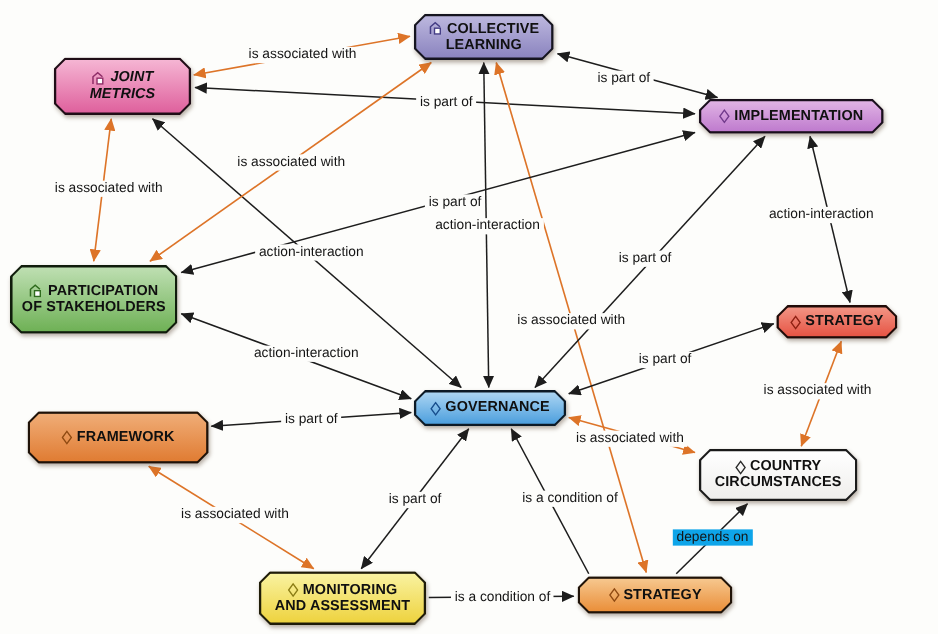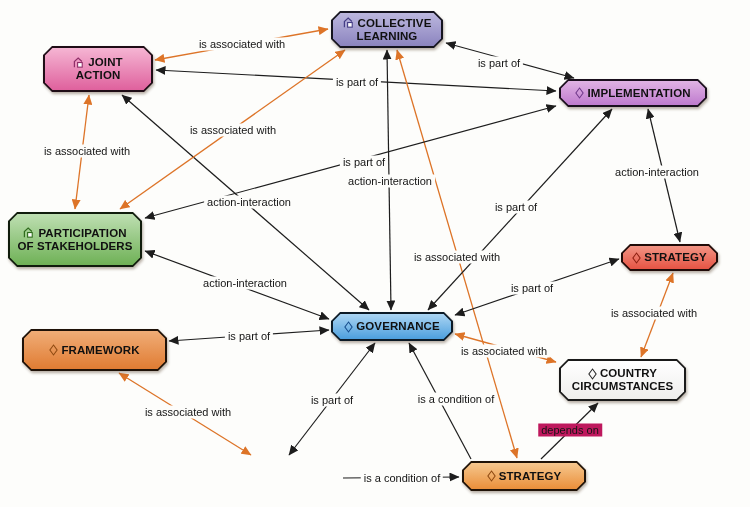--- a/index.html
+++ b/index.html
@@ -70,51 +70,51 @@
     <div class="edge-label" style="left: 364px; top: 162px; color: rgb(20, 20, 20); background: rgb(253, 253, 251);">is part of</div>
     <div class="edge-label" style="left: 245px; top: 283px; color: rgb(20, 20, 20); background: rgb(253, 253, 251);">action-interaction</div>
     <div class="edge-label" style="left: 516px; top: 207px; color: rgb(20, 20, 20); background: rgb(253, 253, 251);">is part of</div>
     <div class="edge-label" style="left: 657px; top: 172px; color: rgb(20, 20, 20); background: rgb(253, 253, 251);">action-interaction</div>
     <div class="edge-label" style="left: 532px; top: 288px; color: rgb(20, 20, 20); background: rgb(253, 253, 251);">is part of</div>
     <div class="edge-label" style="left: 654px; top: 313px; color: rgb(20, 20, 20); background: rgb(253, 253, 251);">is associated with</div>
     <div class="edge-label" style="left: 249px; top: 336px; color: rgb(20, 20, 20); background: rgb(253, 253, 251);">is part of</div>
     <div class="edge-label" style="left: 332px; top: 400px; color: rgb(20, 20, 20); background: rgb(253, 253, 251);">is part of</div>
     <div class="edge-label" style="left: 456px; top: 399px; color: rgb(20, 20, 20); background: rgb(253, 253, 251);">is a condition of</div>
     <div class="edge-label" style="left: 504px; top: 351px; color: rgb(20, 20, 20); background: rgb(253, 253, 251);">is associated with</div>
-    <div class="edge-label" style="left: 570px; top: 430px; color: rgb(20, 20, 20); background: #be185d;">depends on</div>
+    <div class="edge-label" style="left: 570px; top: 430px; color: rgb(20, 20, 20); background: #0ea5e9;">depends on</div>
     <div class="edge-label" style="left: 402px; top: 478px; color: rgb(20, 20, 20); background: rgb(253, 253, 251);">is a condition of</div>
     <div class="edge-label" style="left: 188px; top: 412px; color: rgb(20, 20, 20); background: rgb(253, 253, 251);">is associated with</div>
     <div class="node" style="left: 331px; top: 11px; width: 112px; height: 37px;">
       <div class="node-border" style="background: rgb(21, 20, 31);">
         <div class="node-fill" style="background: linear-gradient(rgb(188, 183, 222), rgb(139, 132, 191));">
           <div class="node-line" style="color: rgb(16, 16, 16);">
             <svg class="node-icon" viewBox="0 0 13 13" width="12" height="12">
               <path d="M1.5 11 L1.5 4.8 L5.6 1.2 L9.7 4.8" fill="none" stroke="#443d85" stroke-width="1.3"></path>
               <rect x="5" y="6" width="5" height="5" fill="#ffffff" stroke="#443d85" stroke-width="1.2"></rect>
             </svg>
             <span>COLLECTIVE</span>
           </div>
           <div class="node-line" style="color: rgb(16, 16, 16);">
             <span>LEARNING</span>
           </div>
         </div>
       </div>
     </div>
     <div class="node" style="left: 43px; top: 46px; width: 110px; height: 46px;">
-      <div class="node-border" style="background: rgb(31, 13, 22);">
+      <div class="node-border" style="background: rgb(31, 13, 22); font-style: italic;">
         <div class="node-fill" style="background: linear-gradient(rgb(245, 181, 211), rgb(223, 97, 157));">
           <div class="node-line" style="color: rgb(16, 16, 16);">
             <svg class="node-icon" viewBox="0 0 13 13" width="12" height="12">
               <path d="M1.5 11 L1.5 4.8 L5.6 1.2 L9.7 4.8" fill="none" stroke="#8f2e68" stroke-width="1.3"></path>
               <rect x="5" y="6" width="5" height="5" fill="#ffffff" stroke="#8f2e68" stroke-width="1.2"></rect>
             </svg>
             <span>JOINT</span>
           </div>
           <div class="node-line" style="color: rgb(16, 16, 16);">
-            <span>ACTION</span>
+            <span>METRICS</span>
           </div>
         </div>
       </div>
     </div>
     <div class="node" style="left: 559px; top: 79px; width: 148px; height: 28px;">
       <div class="node-border" style="background: rgb(26, 15, 29);">
         <div class="node-fill" style="background: linear-gradient(rgb(224, 179, 228), rgb(191, 123, 206)); justify-content: center;">
           <div class="node-line" style="color: rgb(16, 16, 16);">
             <svg class="node-icon" viewBox="0 0 10 13" width="9" height="12">
               <path d="M5 1 L9 6.5 L5 12 L1 6.5 Z" fill="none" stroke="#713a8c" stroke-width="1.2"></path>
@@ -184,20 +184,35 @@
         <div class="node-fill" style="background: linear-gradient(rgb(171, 213, 243), rgb(77, 159, 221));">
           <div class="node-line" style="color: rgb(16, 16, 16);">
             <svg class="node-icon" viewBox="0 0 10 13" width="9" height="12">
               <path d="M5 1 L9 6.5 L5 12 L1 6.5 Z" fill="none" stroke="#174e8d" stroke-width="1.2"></path>
             </svg>
             <span>GOVERNANCE</span>
           </div>
         </div>
       </div>
     </div>
+    <div class="node" style="left: 207px; top: 457px; width: 134px; height: 43px;">
+      <div class="node-border" style="background: rgb(31, 28, 8);">
+        <div class="node-fill" style="background: linear-gradient(rgb(249, 242, 160), rgb(238, 211, 63));">
+          <div class="node-line" style="color: rgb(16, 16, 16);">
+            <svg class="node-icon" viewBox="0 0 10 13" width="9" height="12">
+              <path d="M5 1 L9 6.5 L5 12 L1 6.5 Z" fill="none" stroke="#8a7c14" stroke-width="1.2"></path>
+            </svg>
+            <span>MONITORING</span>
+          </div>
+          <div class="node-line" style="color: rgb(16, 16, 16);">
+            <span>AND ASSESSMENT</span>
+          </div>
+        </div>
+      </div>
+    </div>
     <div class="node" style="left: 462px; top: 461px; width: 124px; height: 30px;">
       <div class="node-border" style="background: rgb(32, 19, 8);">
         <div class="node-fill" style="background: linear-gradient(rgb(246, 199, 142), rgb(234, 143, 58));">
           <div class="node-line" style="color: rgb(16, 16, 16);">
             <svg class="node-icon" viewBox="0 0 10 13" width="9" height="12">
               <path d="M5 1 L9 6.5 L5 12 L1 6.5 Z" fill="none" stroke="#8f4a12" stroke-width="1.2"></path>
             </svg>
             <span>STRATEGY</span>
           </div>
         </div>

